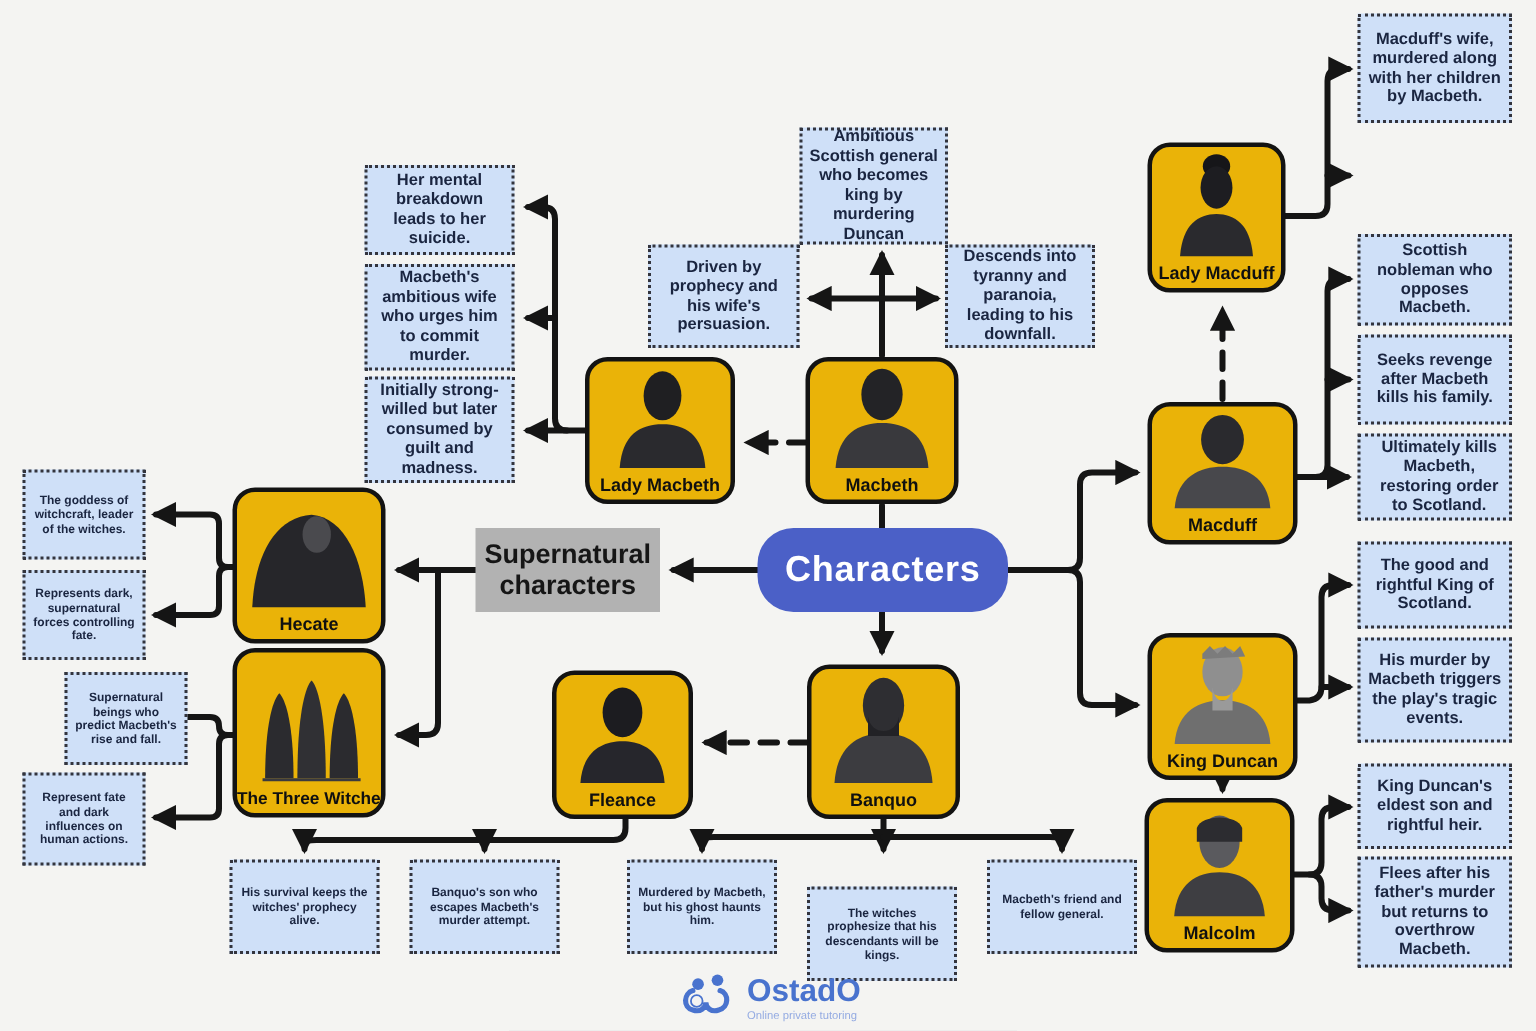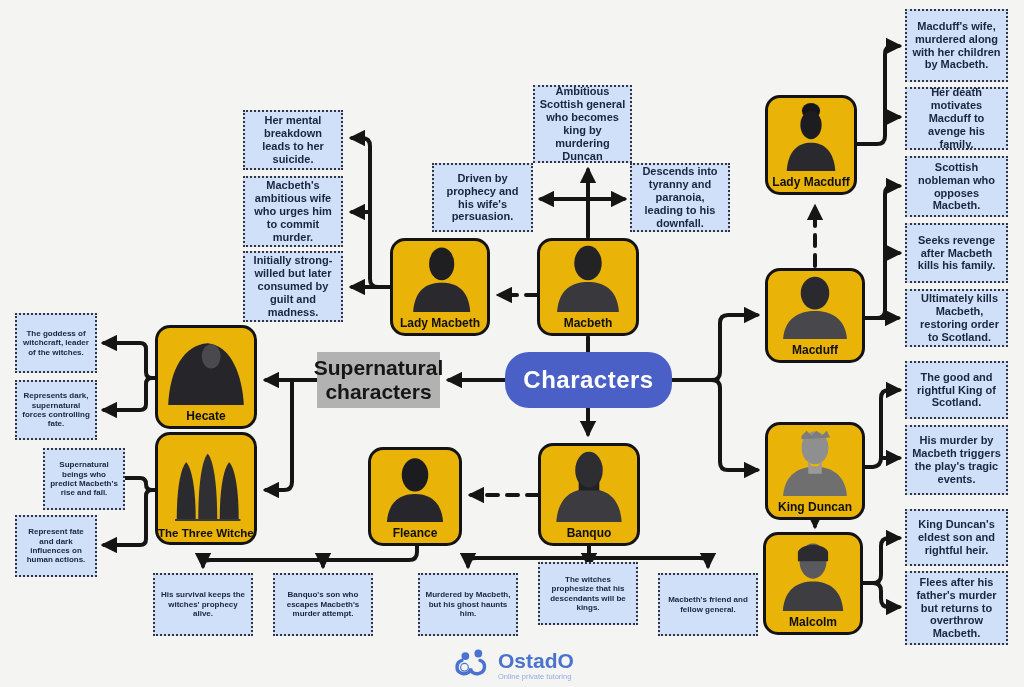--- a/index.html
+++ b/index.html
@@ -29,21 +29,21 @@
   }
 
   .center-node {
     position:absolute; background:#4B60C7; color:#ffffff; border-radius:24px;
     display:flex; align-items:center; justify-content:center;
     font-weight:bold; font-size:24px; letter-spacing:.5px;
   }
   .group-node {
     position:absolute; background:#b2b2b2; color:#161616;
     display:flex; align-items:center; justify-content:center; text-align:center;
-    font-weight:bold; font-size:21px; line-height:1.15;
+    font-weight:bold; font-size:18px; line-height:1.15;
   }
 
   .logo { position:absolute; left:455px; top:648px; display:flex; align-items:center; }
   .logo-text { margin-left:5px; }
   .logo-name { font-weight:bold; font-size:21px; color:#4973CE; line-height:1; }
   .logo-tag { font-size:7.5px; color:#94abe2; margin-top:1px; }
 </style>
 </head>
 <body>
 
@@ -232,25 +232,24 @@
   <div class="note note-md" style="left:243px; top:251px; width:100px; height:71px;">Initially strong-willed but later consumed by guilt and madness.</div>
 
   <div class="note note-sm" style="left:15px; top:313px; width:82px; height:60px;">The goddess of witchcraft, leader of the witches.</div>
   <div class="note note-sm" style="left:15px; top:380px; width:82px; height:60px;">Represents dark, supernatural forces controlling fate.</div>
   <div class="note note-sm" style="left:15px; top:448px; width:82px; height:62px;margin-left:28px;">Supernatural beings who predict Macbeth's rise and fall.</div>
   <div class="note note-sm" style="left:15px; top:515px; width:82px; height:62px;">Represent fate and dark influences on human actions.</div>
 
   <div class="note note-sm" style="left:153px; top:573px; width:100px; height:63px;">His survival keeps the witches' prophecy alive.</div>
   <div class="note note-sm" style="left:273px; top:573px; width:100px; height:63px;">Banquo's son who escapes Macbeth's murder attempt.</div>
   <div class="note note-sm" style="left:418px; top:573px; width:100px; height:63px;">Murdered by Macbeth, but his ghost haunts him.</div>
-  <div class="note note-sm" style="left:538px; top:562px; width:100px; height:63px;">The witches prophesize that his descendants will be kings.</div>
+  <div class="note note-sm" style="left:538px; top:591px; width:100px; height:63px;">The witches prophesize that his descendants will be kings.</div>
   <div class="note note-sm" style="left:658px; top:573px; width:100px; height:63px;">Macbeth's friend and fellow general.</div>
 
   <div class="note note-md" style="left:905px; top:9px; width:103px; height:73px;">Macduff's wife, murdered along with her children by Macbeth.</div>
-  <div class="note note-md" style="left:905px; top:87px; width:103px; height:63px;">Her death motivates Macduff to avenge his family.</div>
   <div class="note note-md" style="left:905px; top:156px; width:103px; height:61px;">Scottish nobleman who opposes Macbeth.</div>
   <div class="note note-md" style="left:905px; top:223px; width:103px; height:60px;">Seeks revenge after Macbeth kills his family.</div>
   <div class="note note-md" style="left:905px; top:289px; width:103px; height:58px;padding-left:10px;">Ultimately kills Macbeth, restoring order to Scotland.</div>
   <div class="note note-md" style="left:905px; top:361px; width:103px; height:58px;">The good and rightful King of Scotland.</div>
   <div class="note note-md" style="left:905px; top:425px; width:103px; height:70px;">His murder by Macbeth triggers the play's tragic events.</div>
   <div class="note note-md" style="left:905px; top:509px; width:103px; height:57px;">King Duncan's eldest son and rightful heir.</div>
   <div class="note note-md" style="left:905px; top:571px; width:103px; height:74px;">Flees after his father's murder but returns to overthrow Macbeth.</div>
 
   <div class="logo">
     <span>

